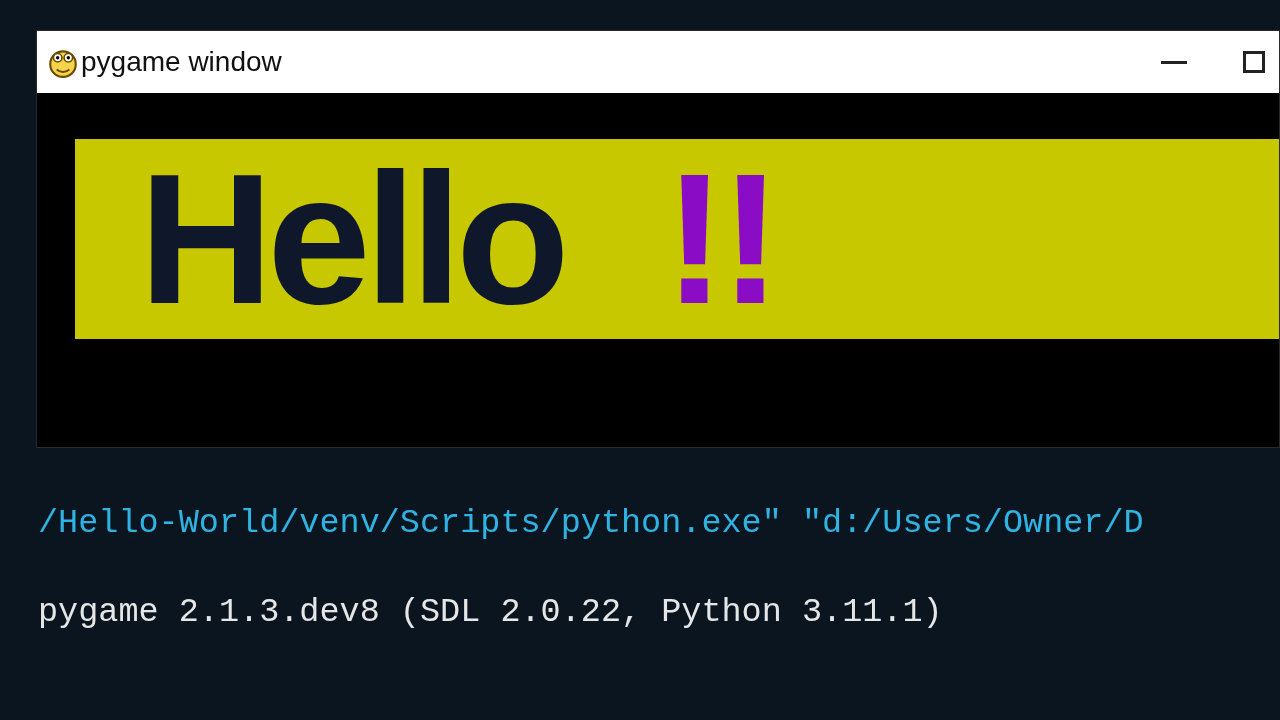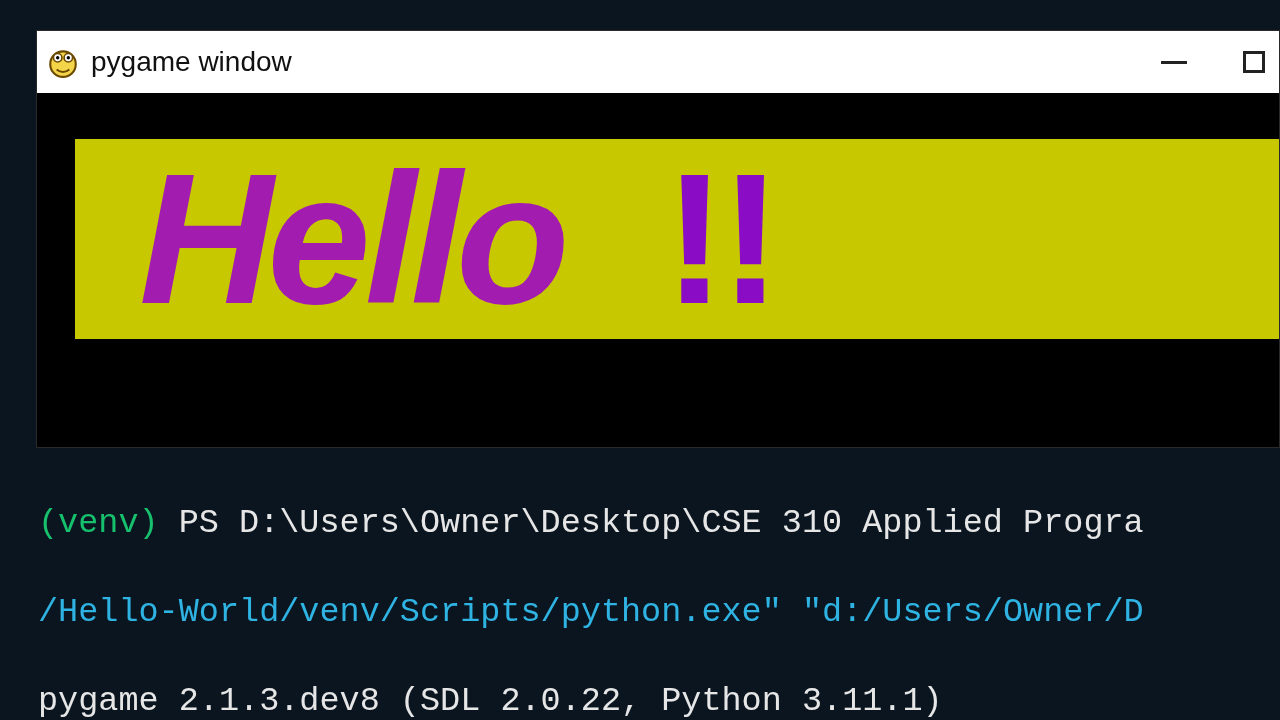--- a/index.html
+++ b/index.html
@@ -20,21 +20,20 @@
     height: 418px;
     background: #000;
     border: 1px solid #2a2a2a;
   }
   .titlebar {
     height: 62px;
     background: #fff;
     display: flex;
     align-items: center;
     padding: 0 8px;
-    gap: 10px;
   }
   .app-icon {
     width: 36px;
     height: 36px;
     display: flex;
     align-items: center;
     justify-content: center;
   }
   .title-text {
     font-family: "Segoe UI", Arial, sans-serif;
@@ -86,21 +85,21 @@
     display: flex;
     align-items: center;
     padding-left: 64px;
     font-family: Arial, "Helvetica Neue", sans-serif;
     font-weight: bold;
     font-size: 186px;
     line-height: 1;
     white-space: nowrap;
     letter-spacing: -6px;
   }
-  .banner .w1 { color: #a21caf; font-style: italic; }
+  .banner .w1 { color: #0f172a; }
   .banner .sp { width: 50px; display: inline-block; }
   .banner .w2 { color: #1414c8; }
   .banner .w3 { color: #8a0cc4; }
 
   
   .terminal {
     position: absolute;
     left: 38px;
     right: 0;
     top: 456px;
@@ -146,18 +145,17 @@
     <div class="banner">
       <span class="w1">Hello</span>
       <span class="sp"></span>
       <span class="sp"></span>
       <span class="w3">!!</span>
     </div>
   </div>
 </div>
 
 <div class="terminal">
-<span class="line"><span class="c-green">(venv)</span><span class="c-white"> PS D:\Users\Owner\Desktop\CSE 310 Applied Progra</span></span>
 <span class="line c-cyan">/Hello-World/venv/Scripts/python.exe" "d:/Users/Owner/D</span>
 <span class="line c-white">pygame 2.1.3.dev8 (SDL 2.0.22, Python 3.11.1)</span>
 
 
 </div>
 
 </body></html>

